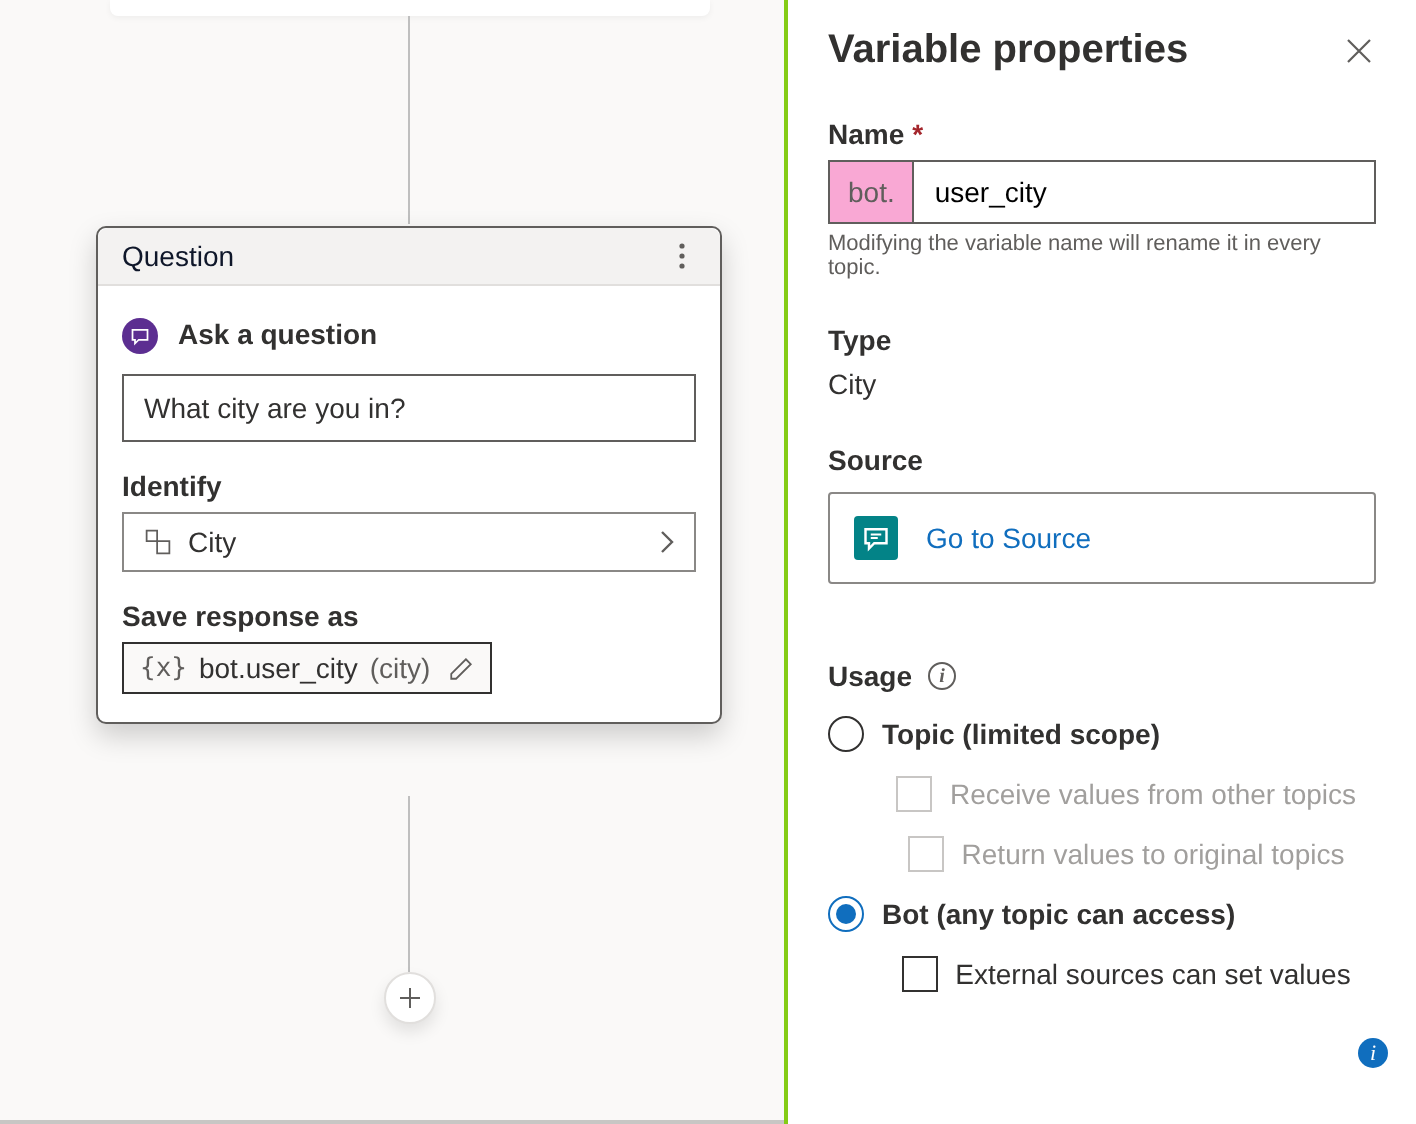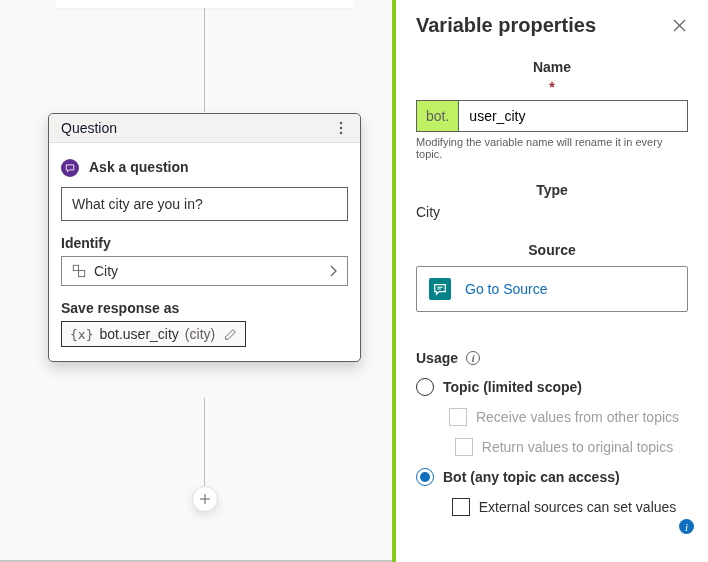--- a/index.html
+++ b/index.html
@@ -25,28 +25,28 @@
   .select-box { width:100%; border:1px solid #8a8886; padding:6px 10px; display:flex; align-items:center; gap:8px; cursor:pointer; }
   .select-box .chev { margin-left:auto; color:#605e5c; }
   .chip { display:inline-flex; align-items:center; gap:6px; border:1px solid #323130; background:#faf9f8; padding:4px 8px; font-size:14px; cursor:pointer; }
   .chip .vx { font-family: Consolas, monospace; font-size:13px; color:#605e5c; }
   .chip .paren { color:#605e5c; }
   .pencil { width:14px; height:14px; display:inline-flex; align-items:center; justify-content:center; color:#605e5c; margin-left:2px; }
 
   .bottom-border { position:absolute; bottom:0; left:0; width:392px; height:2px; background:#c8c6c4; }
 
   
-  .panel { width:316px; height:100%; background:#fff; border-left:4px solid #84cc16; padding: 14px 20px 0 20px; position:relative; }
+  .panel { width:316px; height:100%; background:#fff; border-left:2px solid #84cc16; padding: 14px 20px 0 20px; position:relative; }
   .panel-h { display:flex; align-items:center; }
   .panel-h h2 { font-size:20px; font-weight:600; flex:1; }
   .close-x { width:18px; height:18px; cursor:pointer; color:#605e5c; display:flex; align-items:center; justify-content:center; }
-  .fldlabel { font-weight:600; margin-top:22px; margin-bottom:5px; display:flex; align-items:center; gap:4px;flex-direction:column; }
+  .fldlabel { font-weight:600; margin-top:22px; margin-bottom:5px; display:flex; align-items:center; gap:4px; }
   .req-star { color:#a4262c; }
   .name-wrap { display:flex; border:1px solid #605e5c; }
-  .name-prefix { background:#bef264; padding:7px 9px; color:#605e5c; border-right:1px solid #605e5c; }
+  .name-prefix { background:#f9a8d4; padding:7px 9px; color:#605e5c; border-right:1px solid #605e5c; }
   .name-wrap input { flex:1; border:none; padding:7px 10px; font-size:14px; outline:none; }
   .hint { font-size:11px; color:#605e5c; margin-top:4px; }
   .val-plain { margin-top:6px; }
   .src-btn { margin-top:8px; width:100%; border:1px solid #8a8886; background:#fff; padding:11px 12px; display:flex; align-items:center; gap:14px; cursor:pointer; border-radius:2px; }
   .src-icon { width:22px; height:22px; background:#038387; border-radius:2px; display:flex; align-items:center; justify-content:center; color:#fff; }
   .src-btn span.lbl { color:#106ebe; }
   .usage-h { display:flex; align-items:center; gap:8px; margin-top:38px; font-weight:600; }
   .info-circ { width:14px; height:14px; border:1px solid #605e5c; border-radius:50%; font-size:10px; color:#605e5c; display:flex; align-items:center; justify-content:center; font-style:italic; font-family: Georgia, serif; }
   .radio-row { display:flex; align-items:center; gap:9px; margin-top:12px; cursor:pointer; }
   .radio { width:18px; height:18px; border:1px solid #323130; border-radius:50%; display:flex; align-items:center; justify-content:center; flex-shrink:0; }

